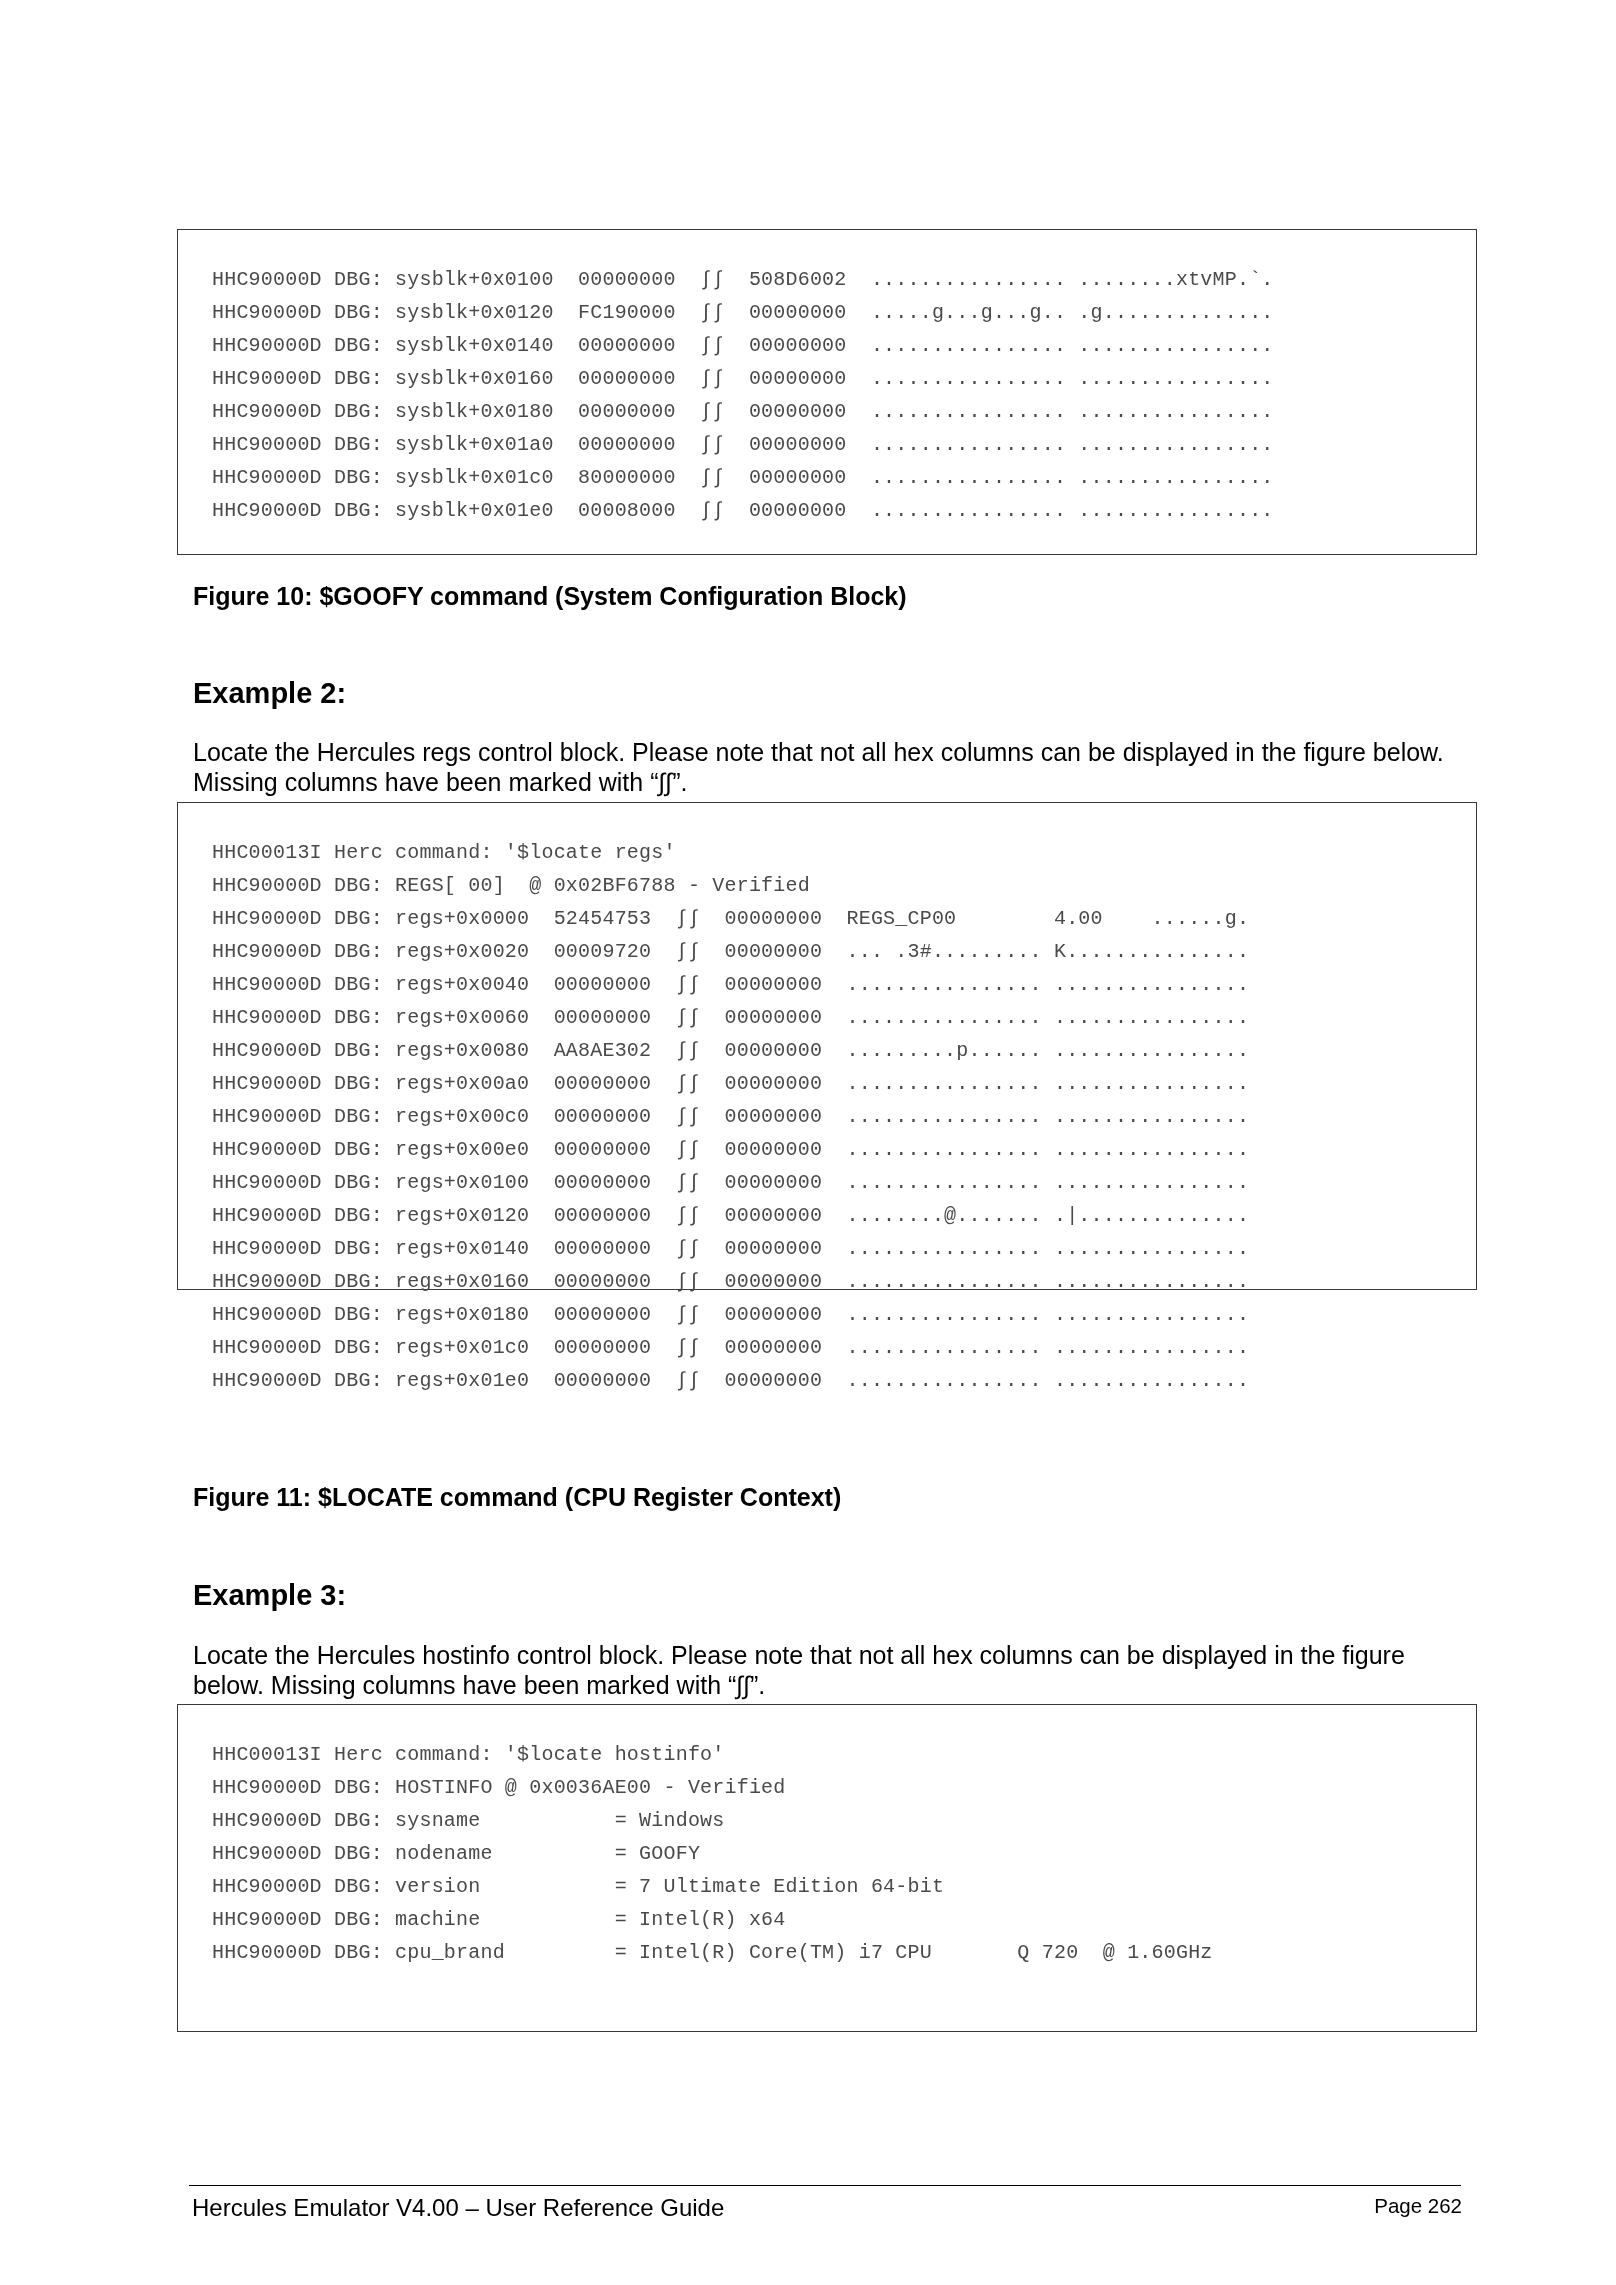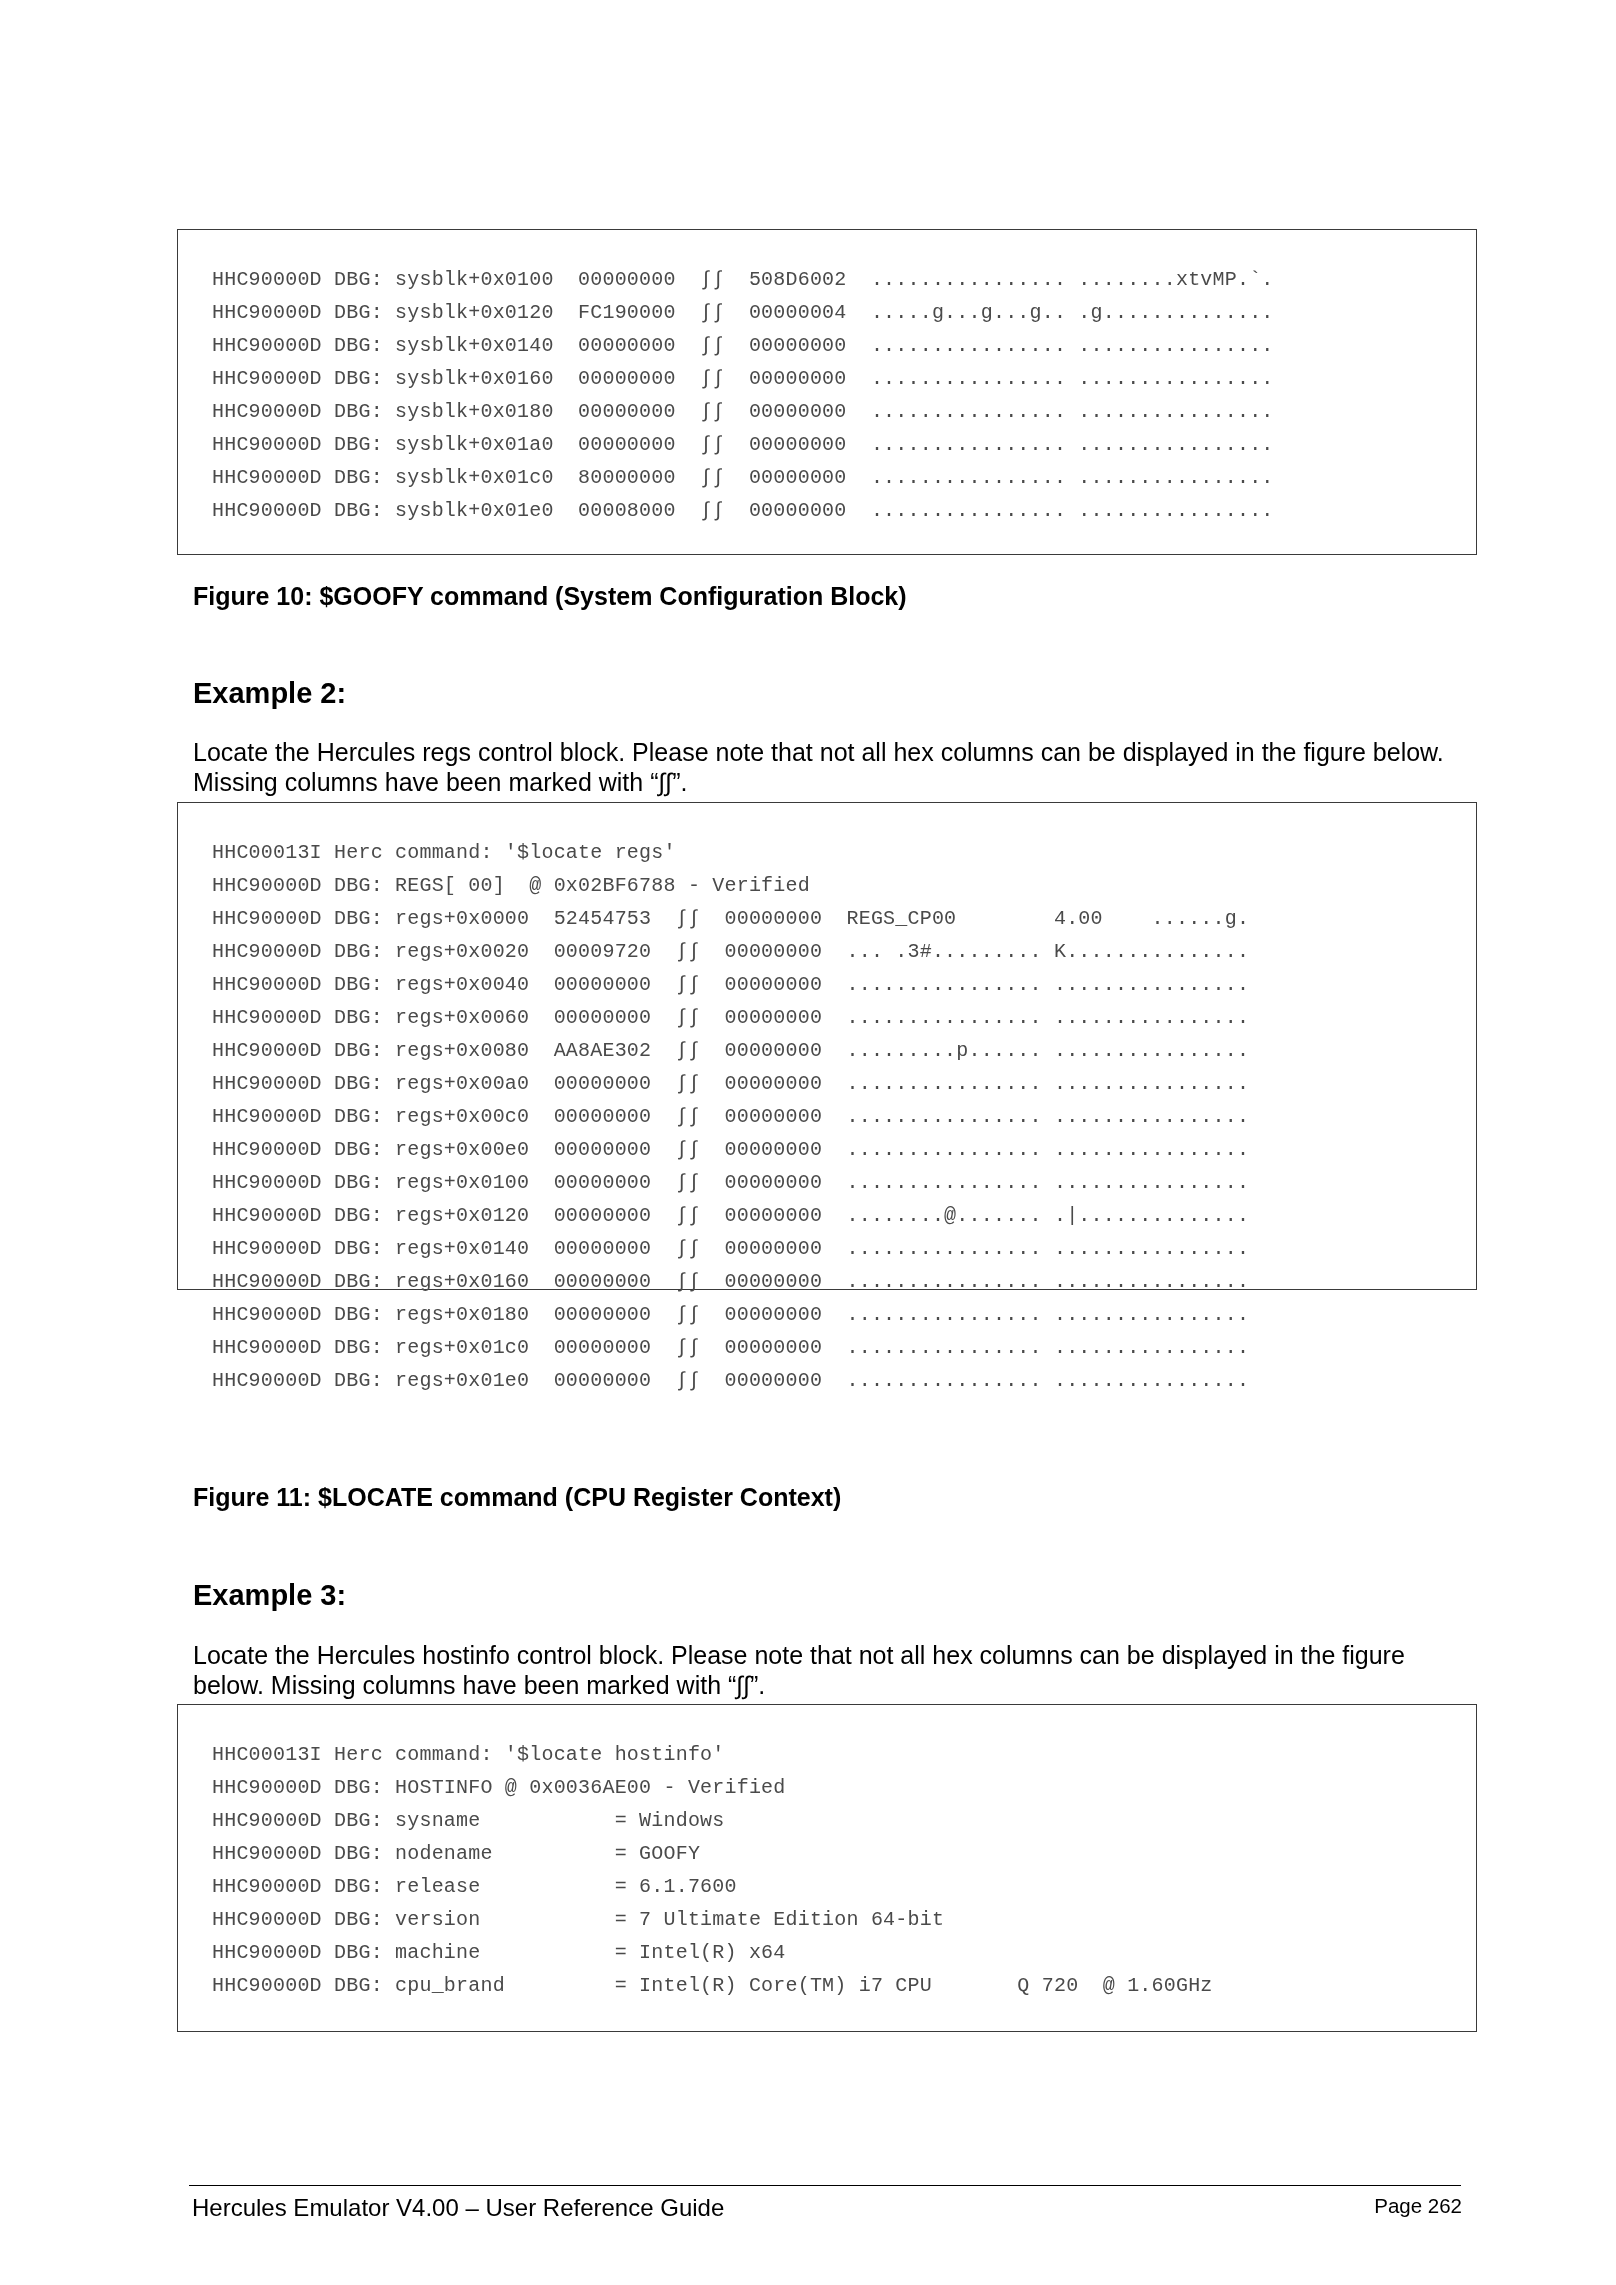--- a/index.html
+++ b/index.html
@@ -90,21 +90,21 @@
       color: #000000;
       white-space: nowrap;
     }
   </style>
 </head>
 <body>
 
 <div class="codebox" style="top:229px; height:326px;">
   <div class="code-lines" style="top:33px;">
     <div class="code-line">HHC90000D DBG: sysblk+0x0100  00000000  ∫∫  508D6002  ................ ........xtvMP.`.</div>
-    <div class="code-line">HHC90000D DBG: sysblk+0x0120  FC190000  ∫∫  00000004  .....g...g...g.. .g..............</div>
+    <div class="code-line">HHC90000D DBG: sysblk+0x0120  FC190000  ∫∫  00000000  .....g...g...g.. .g..............</div>
     <div class="code-line">HHC90000D DBG: sysblk+0x0140  00000000  ∫∫  00000000  ................ ................</div>
     <div class="code-line">HHC90000D DBG: sysblk+0x0160  00000000  ∫∫  00000000  ................ ................</div>
     <div class="code-line">HHC90000D DBG: sysblk+0x0180  00000000  ∫∫  00000000  ................ ................</div>
     <div class="code-line">HHC90000D DBG: sysblk+0x01a0  00000000  ∫∫  00000000  ................ ................</div>
     <div class="code-line">HHC90000D DBG: sysblk+0x01c0  80000000  ∫∫  00000000  ................ ................</div>
     <div class="code-line">HHC90000D DBG: sysblk+0x01e0  00008000  ∫∫  00000000  ................ ................</div>
   </div>
 </div>
 
 <div class="caption" style="top:582px;">Figure 10: $GOOFY command (System Configuration Block)</div>
@@ -138,21 +138,20 @@
 
 <div class="heading" style="top:1579px;">Example 3:</div>
 <div class="para" style="top:1626px;">Locate the Hercules hostinfo control block. Please note that not all hex columns can be displayed in the figure below. Missing columns have been marked with “∫∫”.</div>
 
 <div class="codebox" style="top:1704px; height:328px;">
   <div class="code-lines" style="top:33px;">
     <div class="code-line">HHC00013I Herc command: '$locate hostinfo'</div>
     <div class="code-line">HHC90000D DBG: HOSTINFO @ 0x0036AE00 - Verified</div>
     <div class="code-line">HHC90000D DBG: sysname           = Windows</div>
     <div class="code-line">HHC90000D DBG: nodename          = GOOFY</div>
-    <div class="code-line">HHC90000D DBG: release           = 6.1.7600</div>
     <div class="code-line">HHC90000D DBG: version           = 7 Ultimate Edition 64-bit</div>
     <div class="code-line">HHC90000D DBG: machine           = Intel(R) x64</div>
     <div class="code-line">HHC90000D DBG: cpu_brand         = Intel(R) Core(TM) i7 CPU       Q 720  @ 1.60GHz</div>
   </div>
 </div>
 
 <div class="footer-rule"></div>
 <div class="footer-left">Hercules Emulator V4.00 – User Reference Guide</div>
 <div class="footer-right">Page 262</div>
 

